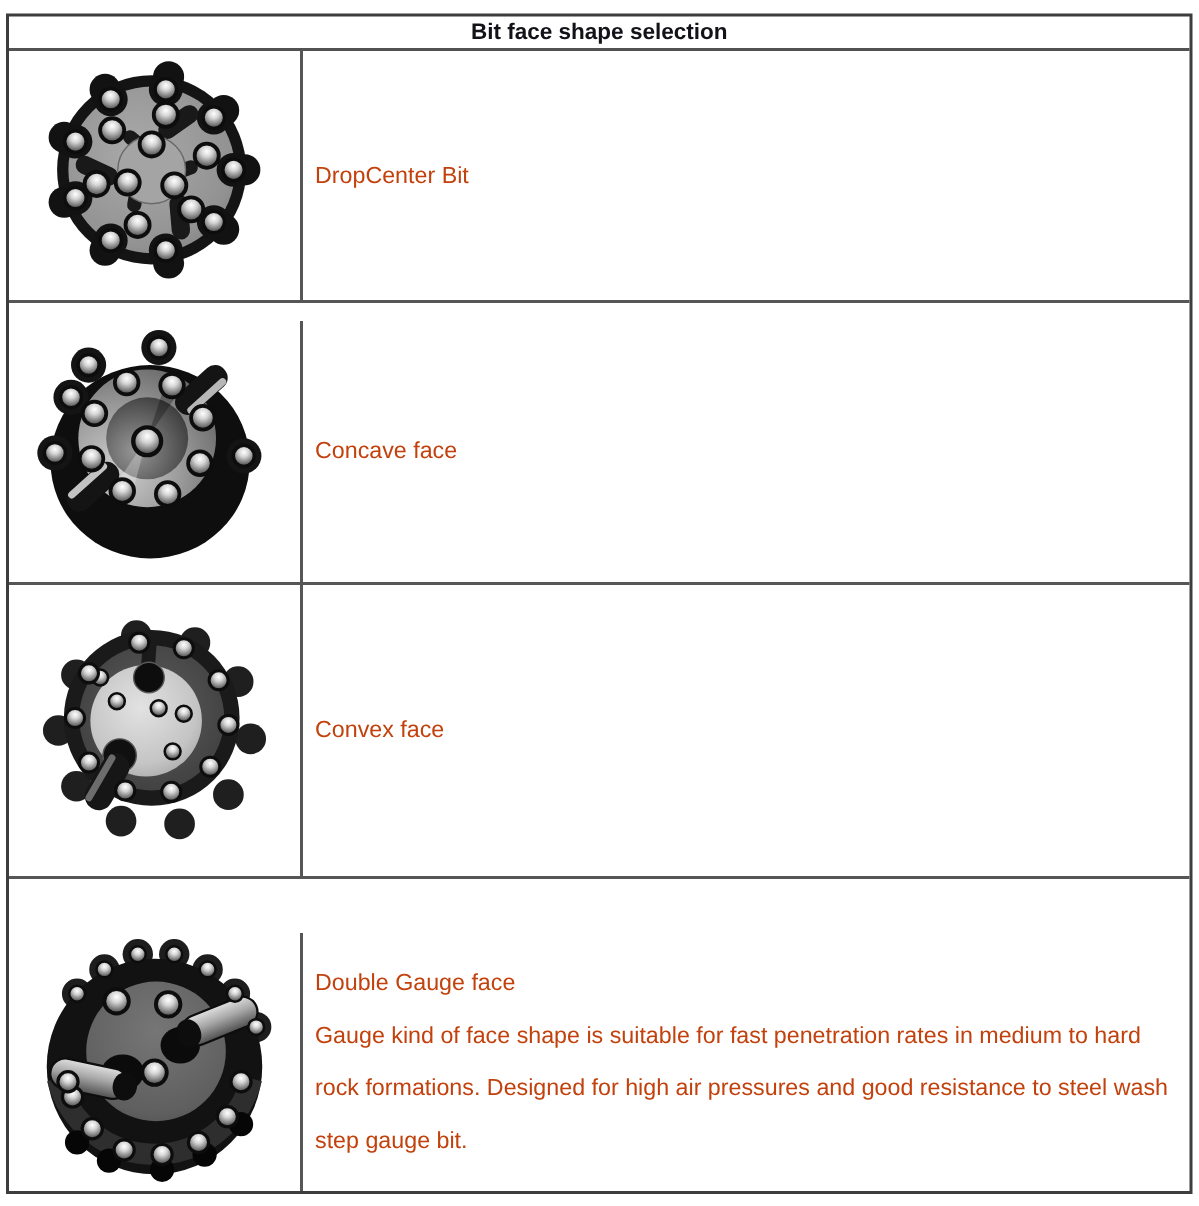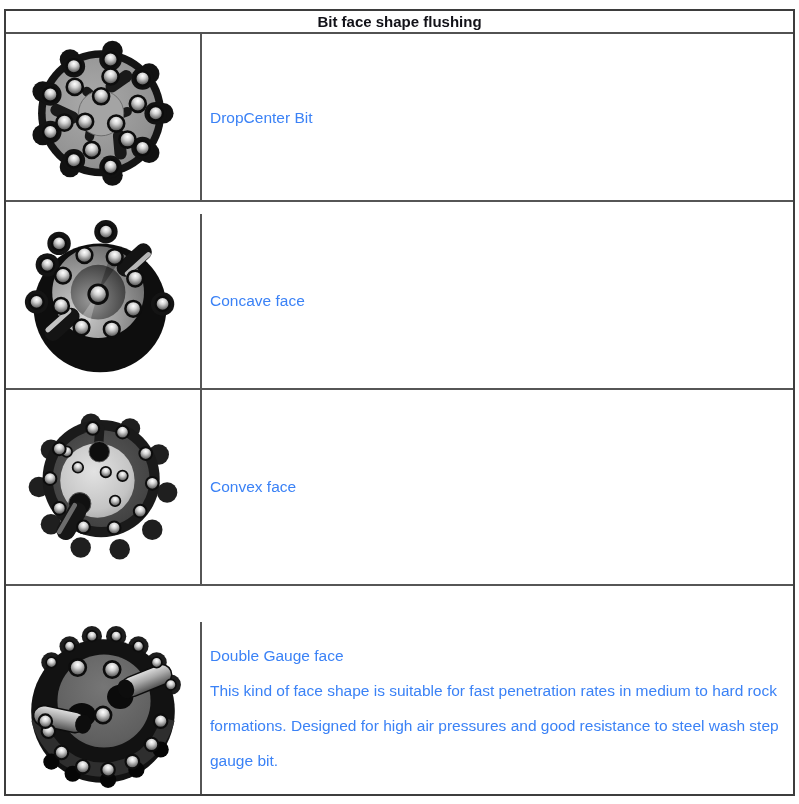--- a/index.html
+++ b/index.html
@@ -40,33 +40,33 @@
     align-items: center;
     justify-content: center;
     overflow: hidden;
   }
   .cell-text {
     flex: 1;
     display: flex;
     flex-direction: column;
     justify-content: center;
     padding: 0 6px 0 8px;
-    color: #3b82f6;
+    color: #c2410c;
     font-size: 15.5px;
     line-height: 35px;
   }
   .bit-name, .bit-desc { font-weight: normal; }
 </style>
 </head>
 <body>
 
 <div class="doc-table">
 
   <div class="table-header">
-    <span>Bit face shape flushing</span>
+    <span>Bit face shape selection</span>
   </div>
 
   <div class="table-row row-1">
     <div class="cell-image">
       <svg width="160" height="160" viewBox="0 0 170 170">
         <defs>
           <radialGradient id="s1btn" cx="0.5" cy="0.32" r="0.8">
             <stop offset="0" stop-color="#ffffff"></stop>
               <stop offset="0.28" stop-color="#d6d6d6"></stop>
             <stop offset="0.62" stop-color="#7e7e7e"></stop>
@@ -354,17 +354,17 @@
         <use href="#s4b" transform="translate(90,146) scale(0.7)"></use>
         <use href="#s4b" transform="translate(65,143) scale(0.7)"></use>
         <use href="#s4b" transform="translate(44,129) scale(0.7)"></use>
         <use href="#s4b" transform="translate(31,108) scale(0.7)"></use>
         <use href="#s4b" transform="translate(142,98) scale(0.7)"></use>
         <use href="#s4b" transform="translate(28,98) scale(0.7)"></use>
       </svg>
     </div>
     <div class="cell-text">
       <div class="bit-name">Double Gauge face</div>
-      <div class="bit-desc">This kind of face shape is suitable for fast penetration rates in medium to hard rock formations. Designed for high air pressures and good resistance to steel wash step gauge bit.</div>
+      <div class="bit-desc">Gauge kind of face shape is suitable for fast penetration rates in medium to hard rock formations. Designed for high air pressures and good resistance to steel wash step gauge bit.</div>
     </div>
   </div>
 
 </div>
 
 </body></html>

